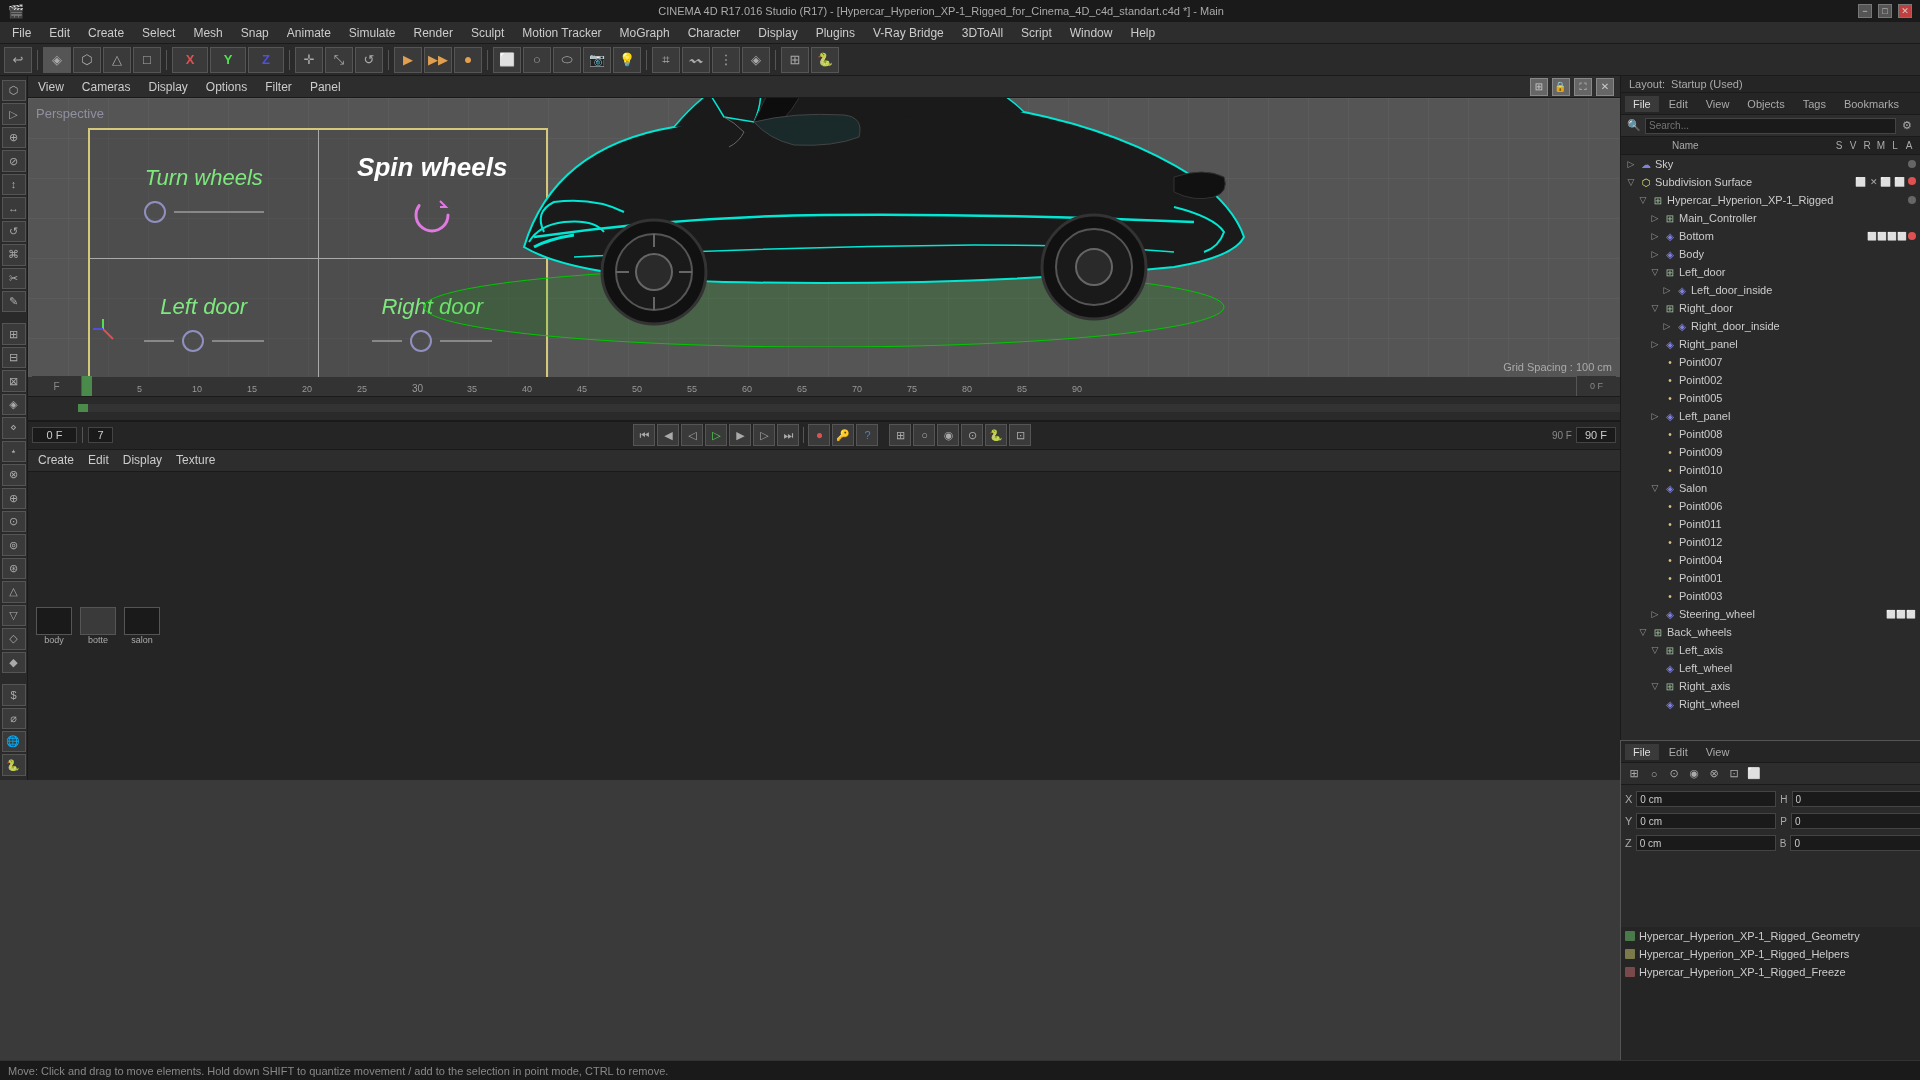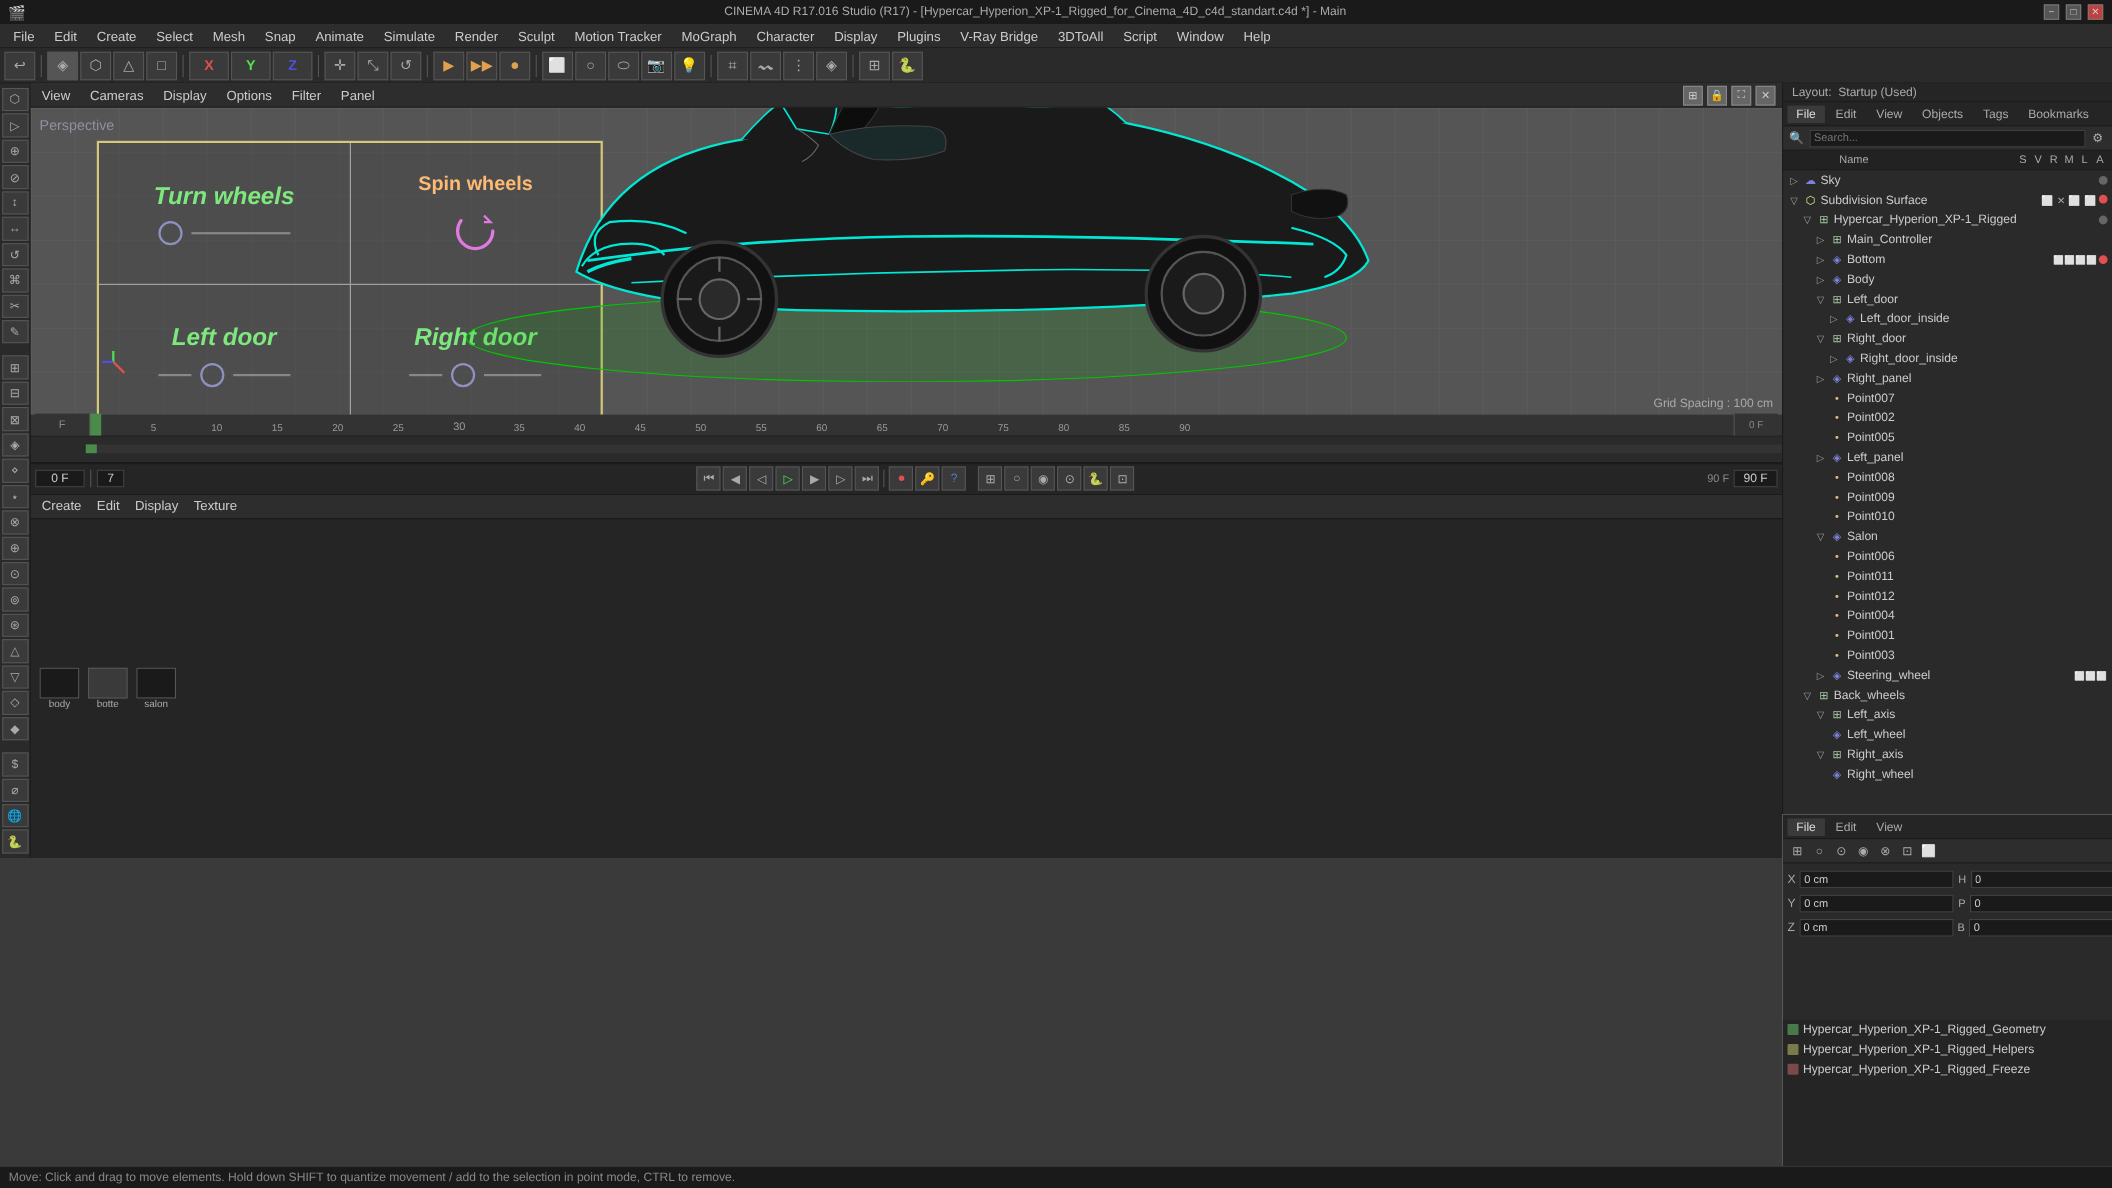--- a/index.html
+++ b/index.html
@@ -175,27 +175,28 @@
       align-items: center;
       justify-content: center;
       gap: 10px;
       border-right: 1px solid #aaa;
       padding: 10px;
     }
     .hud-half:last-child { border-right: none; }
     .hud-label-green {
       color: #7ee87e;
       font-size: 22px;
+      font-weight: normal;
+      font-style: italic;
+    }
+    .hud-label-pink {
+      color: #ffffff;
+      font-size: 26px;
       font-weight: bold;
       font-style: italic;
-    }
-    .hud-label-pink {
-      color: #fdba74;
-      font-size: 18px;
-      font-weight: bold;
     }
     .hud-slider {
       display: flex;
       align-items: center;
       gap: 8px;
       width: 120px;
     }
     .hud-slider-circle {
       width: 22px;
       height: 22px;

